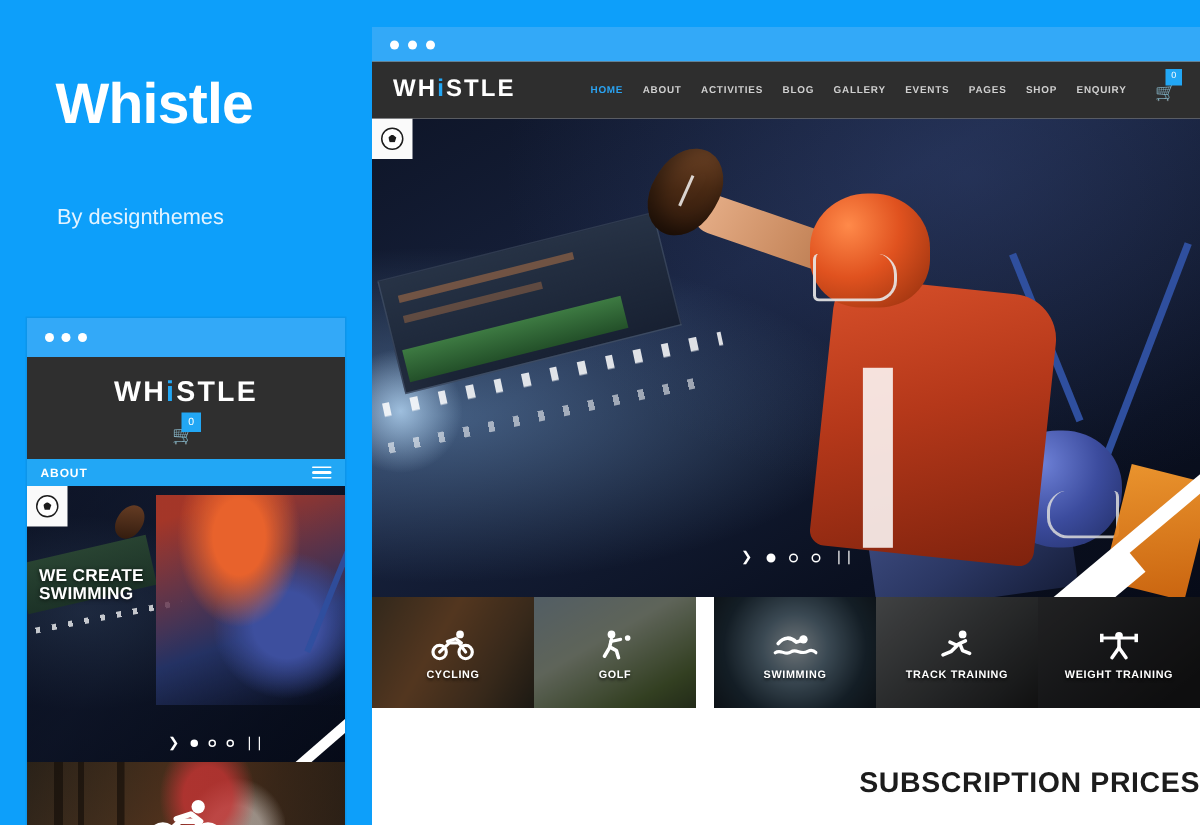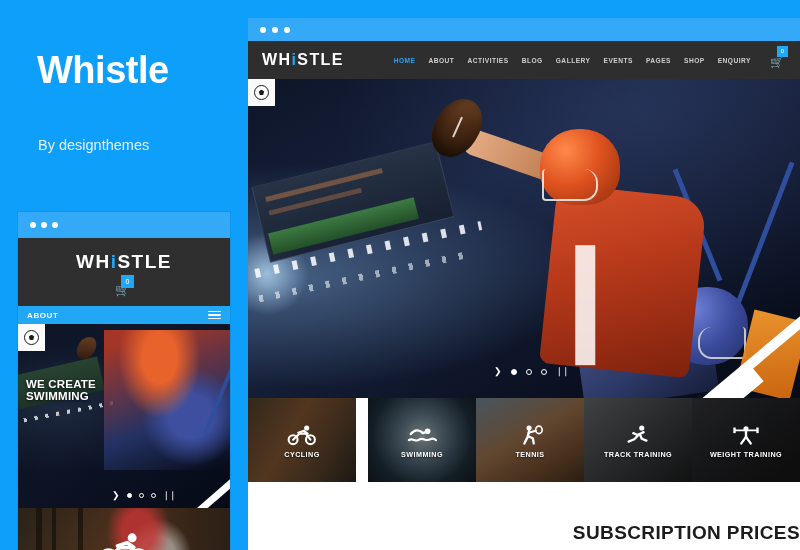--- a/index.html
+++ b/index.html
@@ -502,21 +502,21 @@
     position: absolute;
     left: 246px; bottom: 22px;
     display: flex; align-items: center; gap: 9px;
     z-index: 4;
   }
   .hero-controls .ctl-dot { width: 6px; height: 6px; }
 
   
   .activities {
     display: flex;
-    height: 84px;
+    height: 74px;
   }
   .act-card {
     flex: 1;
     position: relative;
     overflow: hidden;
     display: flex;
     flex-direction: column;
     align-items: center;
     justify-content: center;
     cursor: pointer;
@@ -702,42 +702,42 @@
       <svg class="act-icon" viewBox="0 0 64 44">
         <circle cx="13" cy="32" r="9.5" fill="none" stroke="#fff" stroke-width="4.5"></circle>
         <circle cx="50" cy="32" r="9.5" fill="none" stroke="#fff" stroke-width="4.5"></circle>
         <circle cx="42" cy="7" r="5.5" fill="#fff"></circle>
         <path d="M13 32 L27 19 L40 19 L50 32" fill="none" stroke="#fff" stroke-width="4.5" stroke-linejoin="round" stroke-linecap="round"></path>
         <path d="M24 17 L36 13 L44 19" fill="none" stroke="#fff" stroke-width="4.5" stroke-linecap="round" stroke-linejoin="round"></path>
       </svg>
       <span class="act-label">CYCLING</span>
     </div>
 
+    <div class="act-card bg-golf">
+      <span class="act-overlay"></span>
+      <svg class="act-icon" viewBox="0 0 64 44">
+        <circle cx="27" cy="7" r="5.5" fill="#fff"></circle>
+        <circle cx="50" cy="12" r="4" fill="#fff"></circle>
+        <path d="M27 14 L24 26 L17 38" fill="none" stroke="#fff" stroke-width="5" stroke-linecap="round" stroke-linejoin="round"></path>
+        <path d="M25 25 L34 30 L37 40" fill="none" stroke="#fff" stroke-width="5" stroke-linecap="round" stroke-linejoin="round"></path>
+        <path d="M26 17 L40 14" fill="none" stroke="#fff" stroke-width="4.5" stroke-linecap="round"></path>
+      </svg>
+      <span class="act-label">GOLF</span>
+    </div>
 
     <div class="act-card bg-swimming">
       <span class="act-overlay"></span>
       <svg class="act-icon" viewBox="0 0 64 44">
         <circle cx="44" cy="14" r="6" fill="#fff"></circle>
         <path d="M8 20 C16 10, 26 10, 34 18 L40 16" fill="none" stroke="#fff" stroke-width="5" stroke-linecap="round" stroke-linejoin="round"></path>
         <path d="M4 33 C12 27, 18 38, 26 32 C34 26, 40 37, 50 31 C56 28, 60 31, 62 33" fill="none" stroke="#fff" stroke-width="4.5" stroke-linecap="round"></path>
       </svg>
       <span class="act-label">SWIMMING</span>
     </div>
 
-    <div class="act-card bg-tennis">
-      <span class="act-overlay"></span>
-      <svg class="act-icon" viewBox="0 0 64 44">
-        <circle cx="30" cy="7" r="5.5" fill="#fff"></circle>
-        <path d="M30 14 L27 26 L20 40" fill="none" stroke="#fff" stroke-width="5" stroke-linecap="round" stroke-linejoin="round"></path>
-        <path d="M28 25 L38 29 L40 40" fill="none" stroke="#fff" stroke-width="5" stroke-linecap="round" stroke-linejoin="round"></path>
-        <path d="M29 17 L44 13" fill="none" stroke="#fff" stroke-width="4.5" stroke-linecap="round"></path>
-        <ellipse cx="51" cy="11" rx="7" ry="8" fill="none" stroke="#fff" stroke-width="3.5"></ellipse>
-      </svg>
-      <span class="act-label">TENNIS</span>
-    </div>
 
     <div class="act-card bg-track">
       <span class="act-overlay"></span>
       <svg class="act-icon" viewBox="0 0 64 44">
         <circle cx="40" cy="7" r="5.5" fill="#fff"></circle>
         <path d="M44 16 L31 22 L22 18" fill="none" stroke="#fff" stroke-width="5" stroke-linecap="round" stroke-linejoin="round"></path>
         <path d="M36 20 L40 30 L50 34" fill="none" stroke="#fff" stroke-width="5" stroke-linecap="round" stroke-linejoin="round"></path>
         <path d="M33 22 L24 31 L12 36" fill="none" stroke="#fff" stroke-width="5" stroke-linecap="round" stroke-linejoin="round"></path>
       </svg>
       <span class="act-label">TRACK TRAINING</span>

